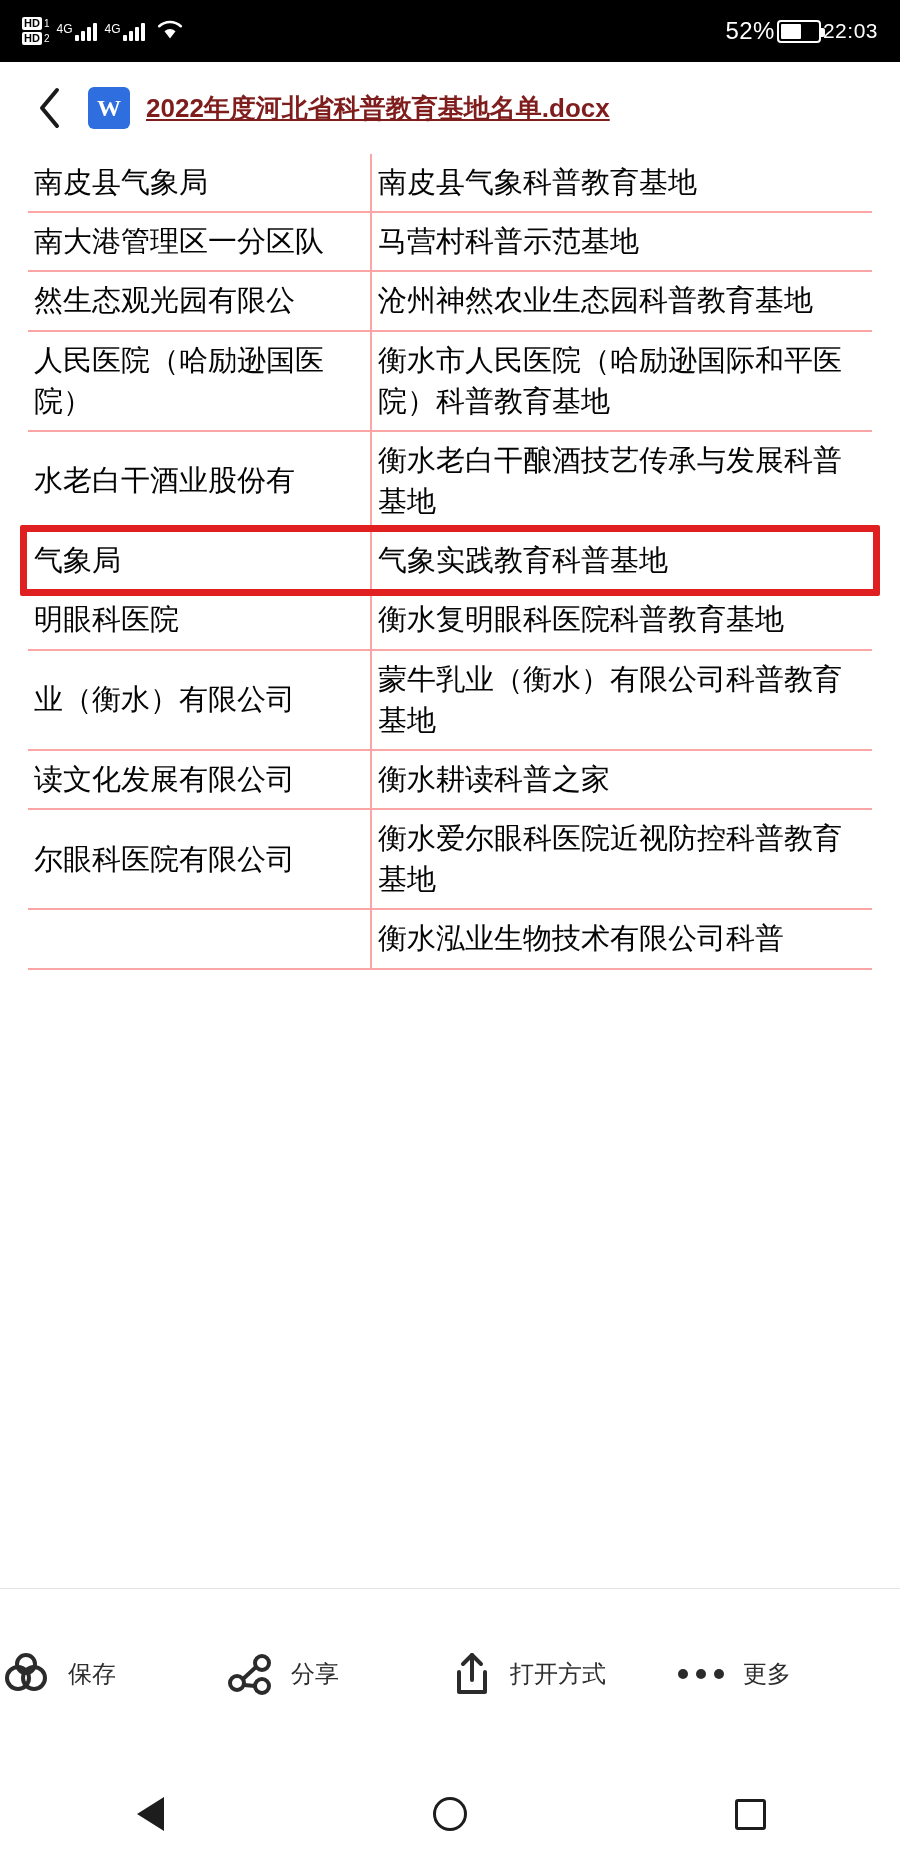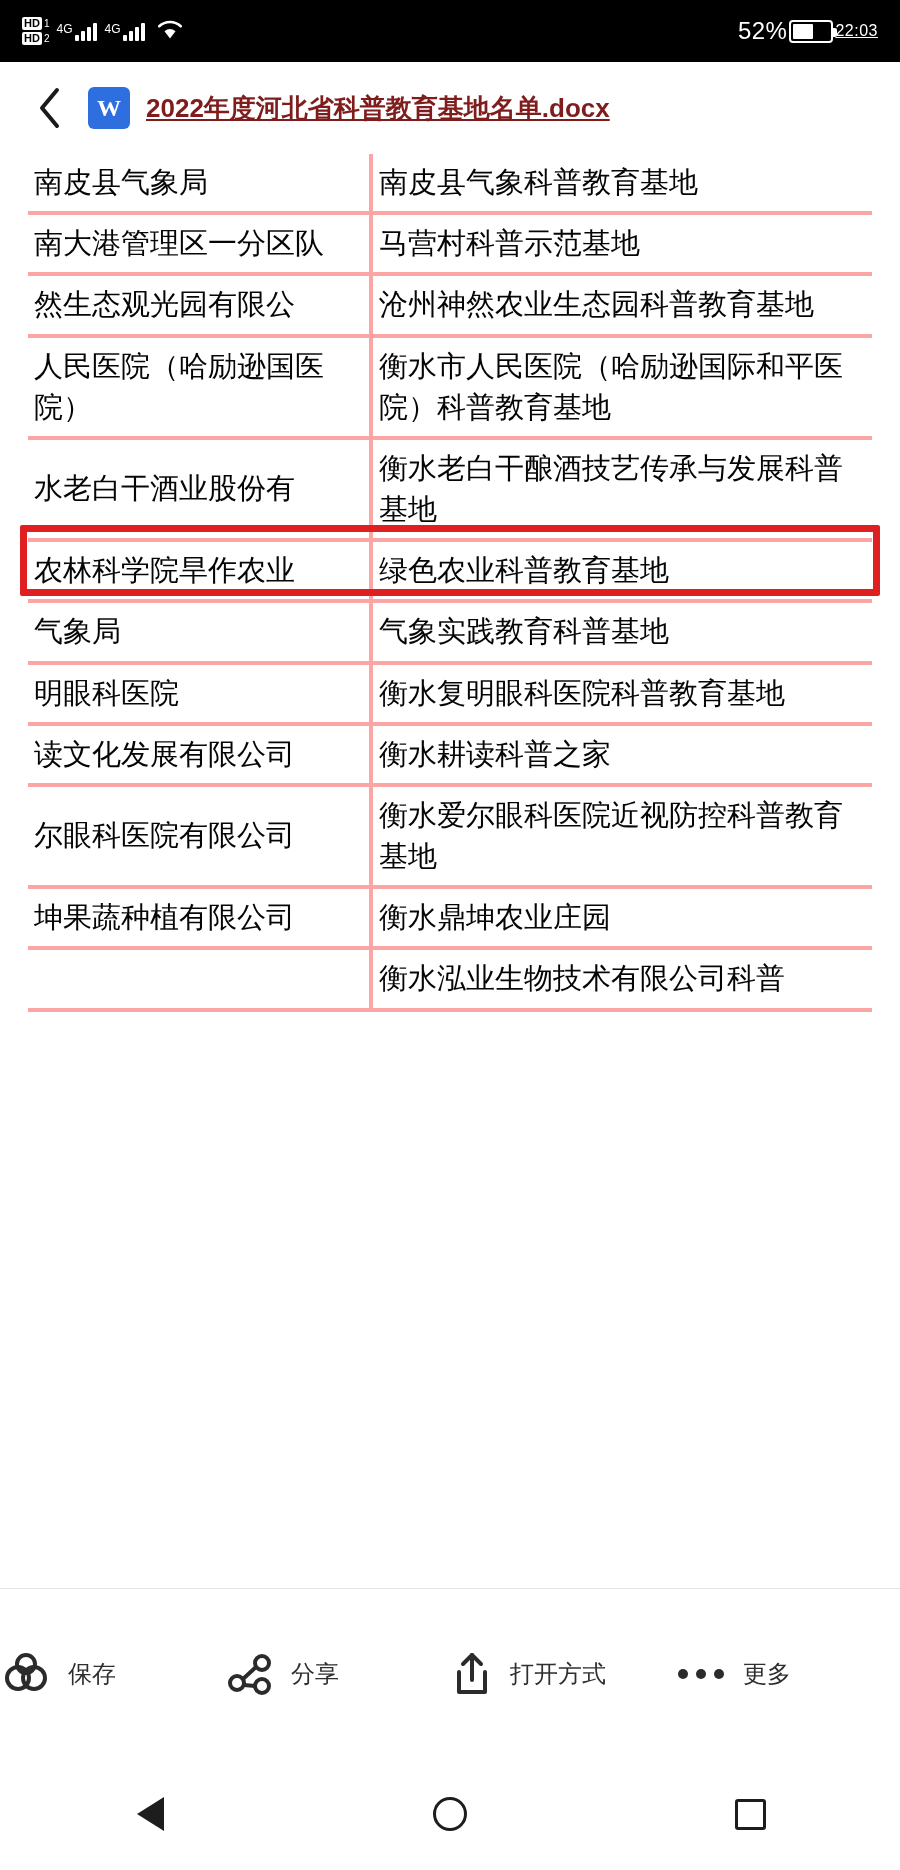--- a/index.html
+++ b/index.html
@@ -58,21 +58,21 @@
     position: relative; display: inline-block;
   }
   .batt::after {
     content: ""; position: absolute; right: -6px; top: 6px;
     width: 4px; height: 9px; background: #ffffff; border-radius: 0 2px 2px 0;
   }
   .batt i {
     position: absolute; left: 2px; top: 2px; bottom: 2px; width: 50%;
     background: #ffffff; border-radius: 1px;
   }
-  .clock { font-size: 16px; text-decoration: underline; }
+  .clock { font-size: 21px; }
 
   
   .titlebar {
     height: 92px;
     display: flex; align-items: center;
     padding: 0 16px 0 24px;
     background: #ffffff;
     flex: 0 0 auto;
   }
   .back {
@@ -101,21 +101,21 @@
     overflow: hidden;
     background: #ffffff;
     padding: 0 28px;
   }
   table.doc {
     width: 100%;
     border-collapse: collapse;
     table-layout: fixed;
   }
   table.doc td {
-    border: 4px solid #fca5a5;
+    border: 2px solid #fca5a5;
     font-size: 29px;
     line-height: 1.42;
     color: #050505;
     padding: 8px 8px 8px 6px;
     vertical-align: middle;
     word-break: break-all;
     font-family: "Liberation Sans", "DejaVu Sans", sans-serif;
   }
   table.doc td.c1 { width: 343px; }
   table.doc tr:first-child td { border-top: none; }
@@ -255,43 +255,39 @@
         <td>沧州神然农业生态园科普教育基地</td>
       </tr>
       <tr>
         <td class="c1">人民医院（哈励逊国医院）</td>
         <td>衡水市人民医院（哈励逊国际和平医院）科普教育基地</td>
       </tr>
       <tr>
         <td class="c1">水老白干酒业股份有</td>
         <td>衡水老白干酿酒技艺传承与发展科普基地</td>
       </tr>
-      <tr class="highlight">
-        <td class="c1">农林科学院旱作农业</td>
-        <td>绿色农业科普教育基地</td>
-      </tr>
       <tr>
         <td class="c1">气象局</td>
         <td>气象实践教育科普基地</td>
       </tr>
       <tr>
         <td class="c1">明眼科医院</td>
         <td>衡水复明眼科医院科普教育基地</td>
       </tr>
       <tr>
+        <td class="c1">业（衡水）有限公司</td>
+        <td>蒙牛乳业（衡水）有限公司科普教育基地</td>
+      </tr>
+      <tr>
         <td class="c1">读文化发展有限公司</td>
         <td>衡水耕读科普之家</td>
       </tr>
       <tr>
         <td class="c1">尔眼科医院有限公司</td>
         <td>衡水爱尔眼科医院近视防控科普教育基地</td>
-      </tr>
-      <tr>
-        <td class="c1">坤果蔬种植有限公司</td>
-        <td>衡水鼎坤农业庄园</td>
       </tr>
       <tr>
         <td class="c1"></td>
         <td>衡水泓业生物技术有限公司科普</td>
       </tr>
     </tbody>
       </table>
 
     <div class="hl-box" style="top: 371.203px; height: 71.1719px; border-color: rgb(224, 32, 32);"></div>
     <div class="clip-fade"></div>

